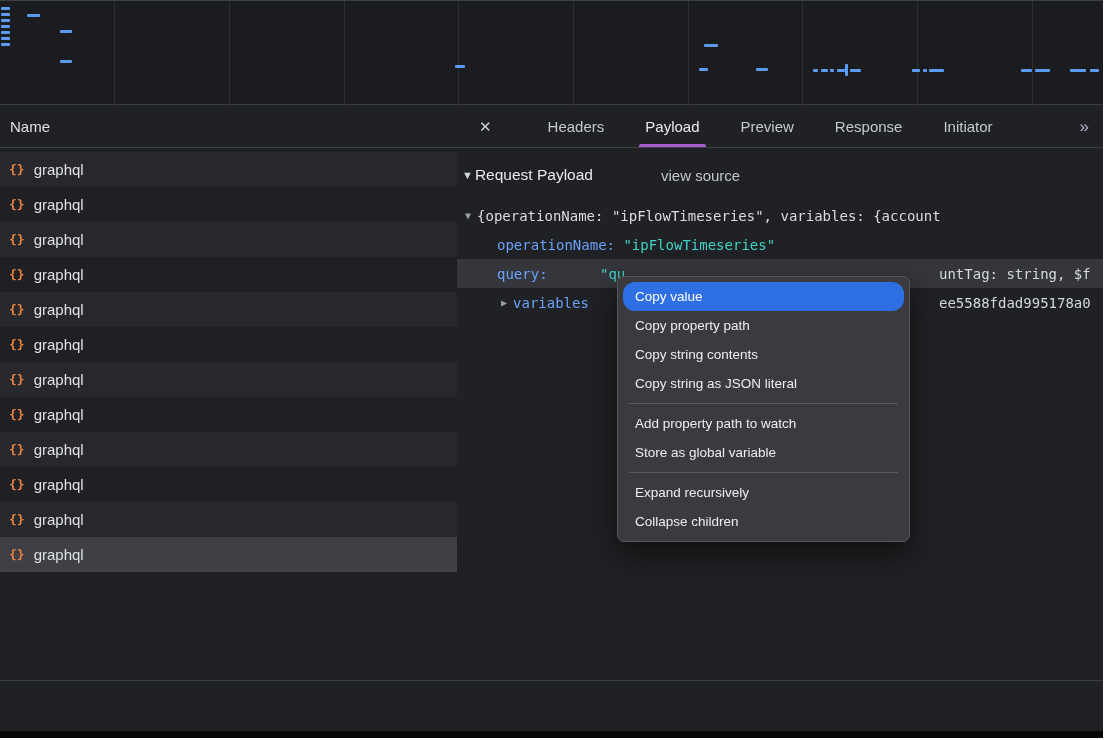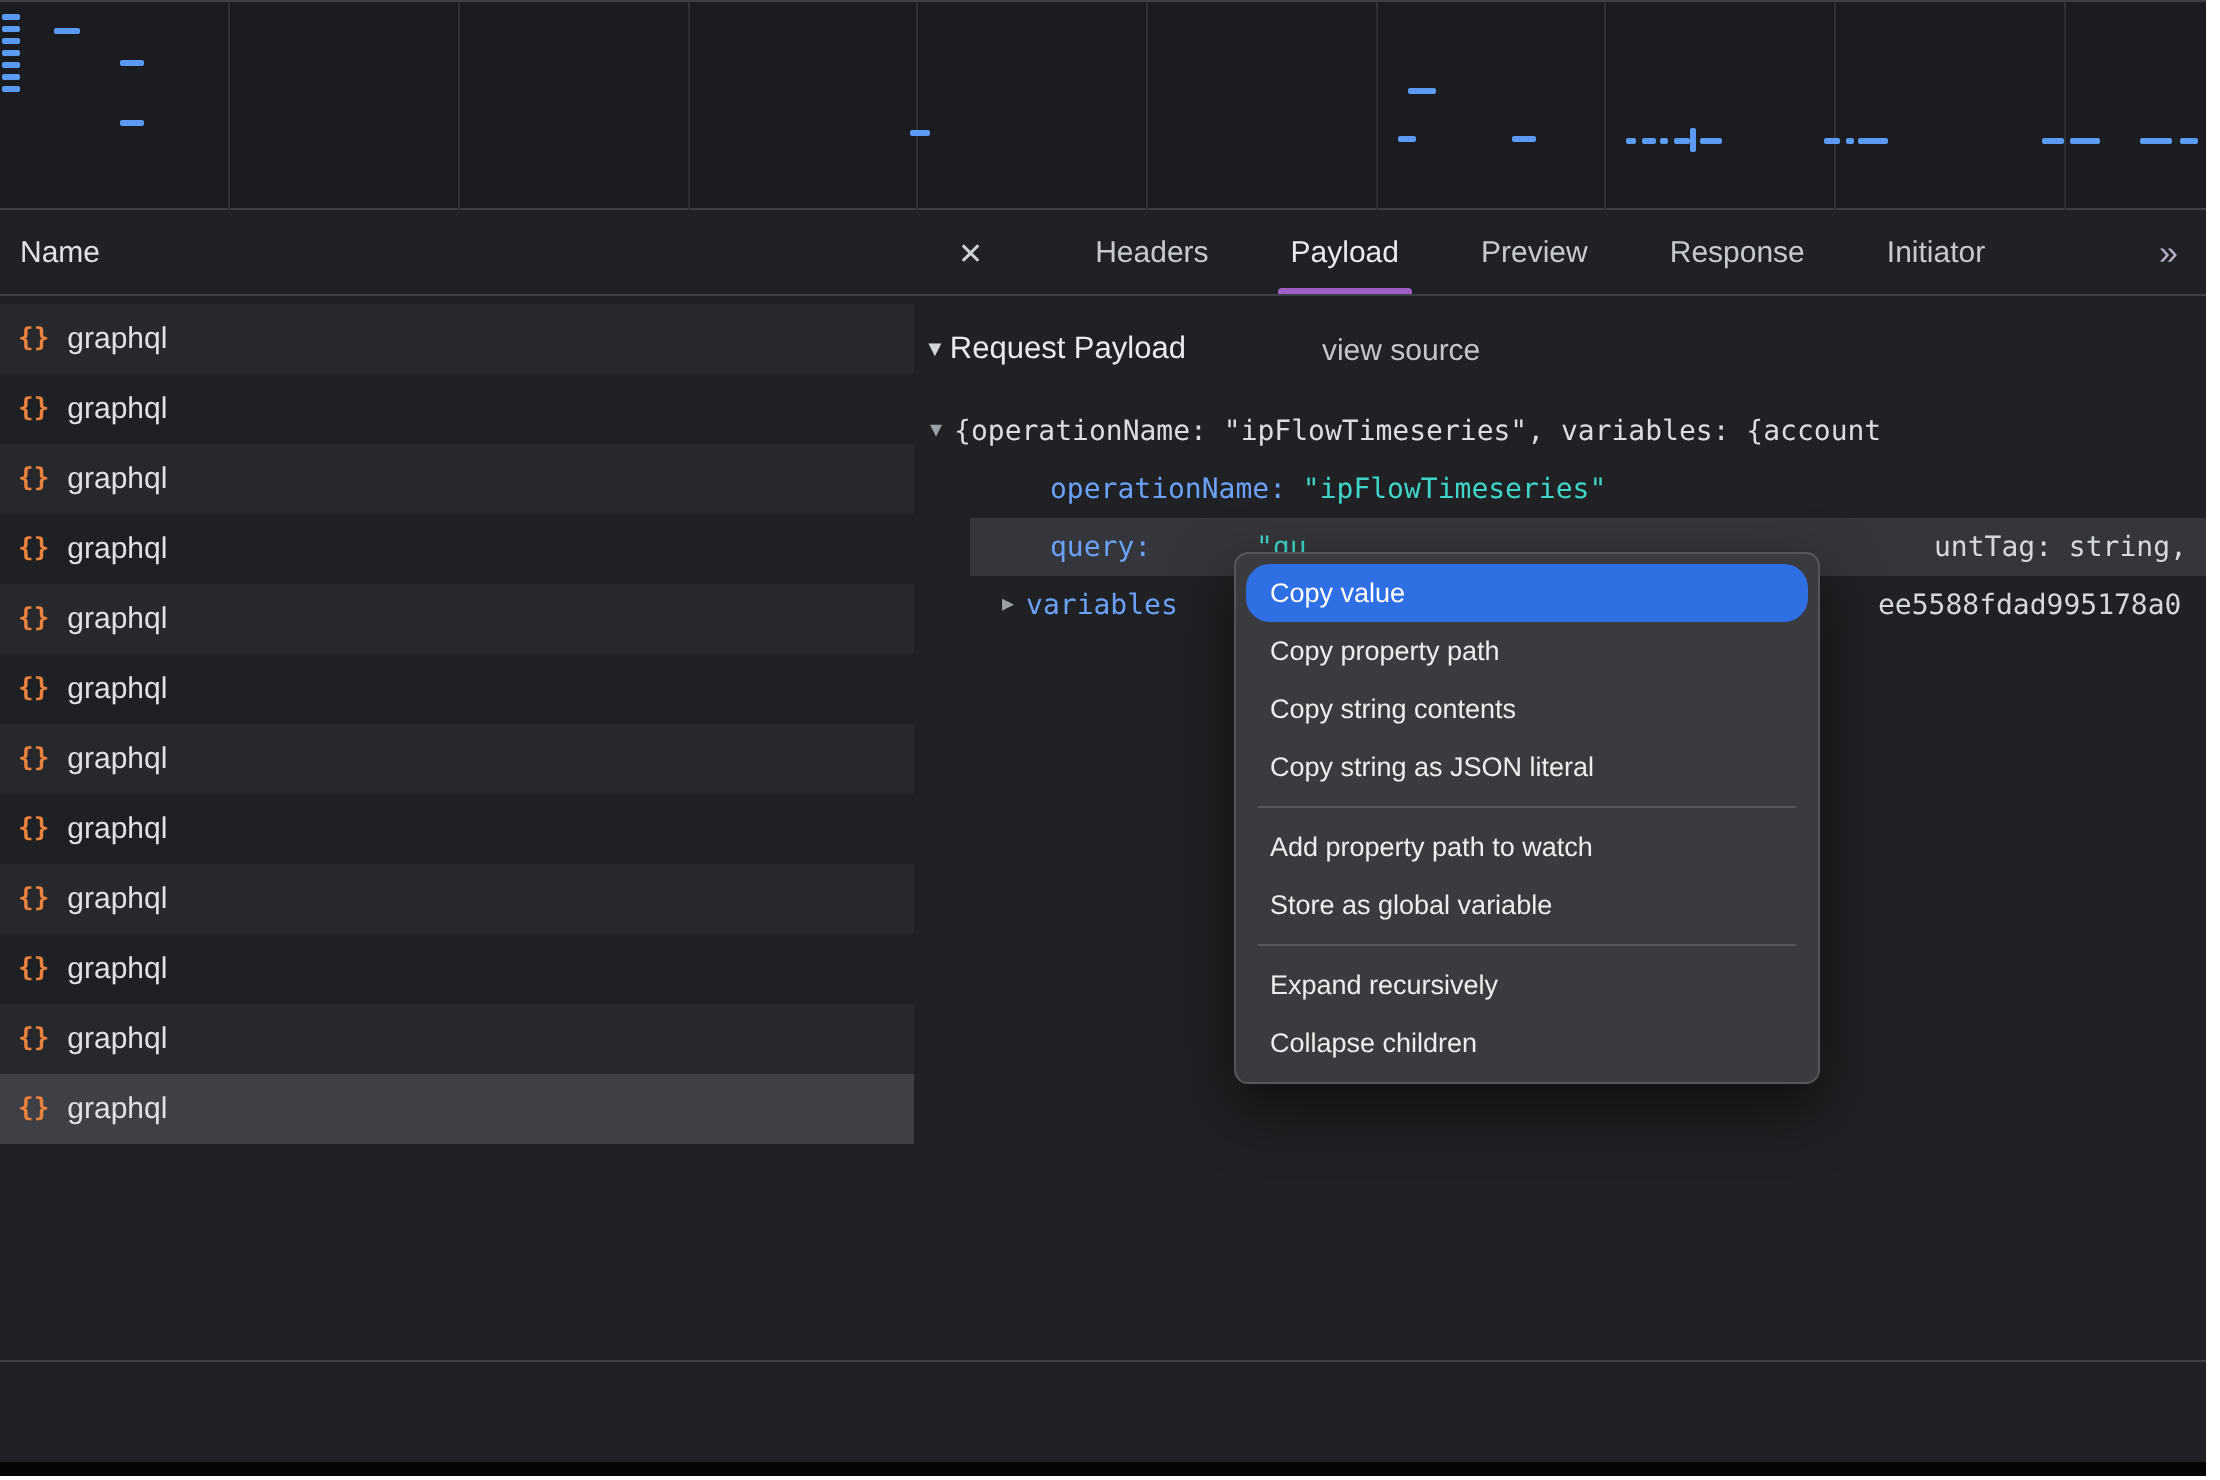--- a/index.html
+++ b/index.html
@@ -44,21 +44,21 @@
   .section-row { height:28px; display:flex; align-items:center; padding-left:5px; }
   .tri { color:#9aa0a6; font-size:10px; margin-right:6px; flex:0 0 auto; }
   .section-row .tri { color:#d2d5d9; font-size:11px; margin-right:2px; }
   .section-title { color:#e8eaed; font-weight:normal; font-size:15.5px; }
   .view-source { color:#c3c6ca; font-size:15px; margin-left:68px; cursor:pointer; }
 
   .tree { margin-top:12px; font-family:"DejaVu Sans Mono", monospace; font-size:14px; }
   .tree-row { position:relative; height:29px; display:flex; align-items:center;
               white-space:nowrap; overflow:hidden; color:#dadce0; }
   .root-row { padding-left:8px; }
-  .kv-row  { padding-left:40px;margin-left:28px; }
+  .kv-row  { padding-left:40px; }
   .var-row { padding-left:44px; }
   .selected-row { background:#35363b;gap:44px; }
   .key { color:#6ba2f7; }
   .str { color:#3fd4c7; margin-left:0.6em; }
   .frag { position:absolute; left:482px; color:#d5d8da; }
 
   
   .context-menu { position:absolute; left:617px; top:276px; width:293px;
                   background:#3a3b3e; border:1px solid #56575a; border-radius:7px;
                   padding:5px 0; box-shadow:0 12px 30px rgba(0,0,0,.55); z-index:10; }

